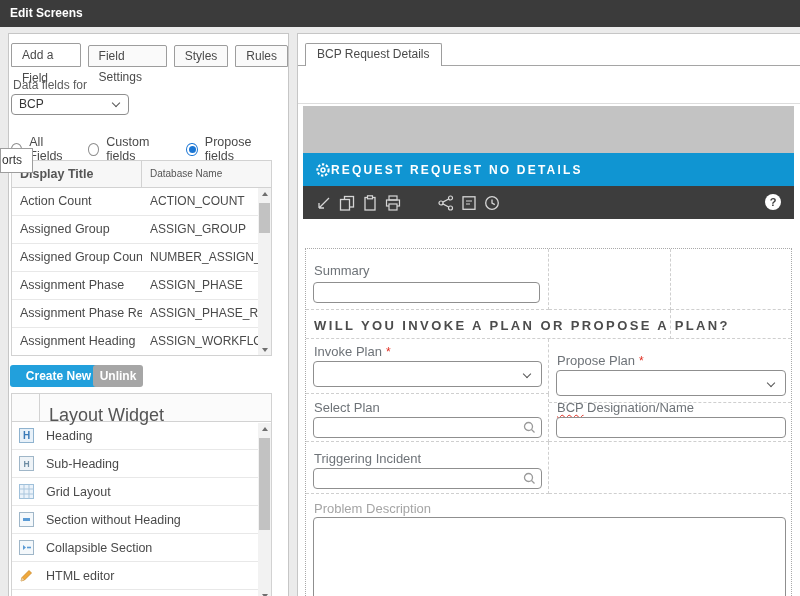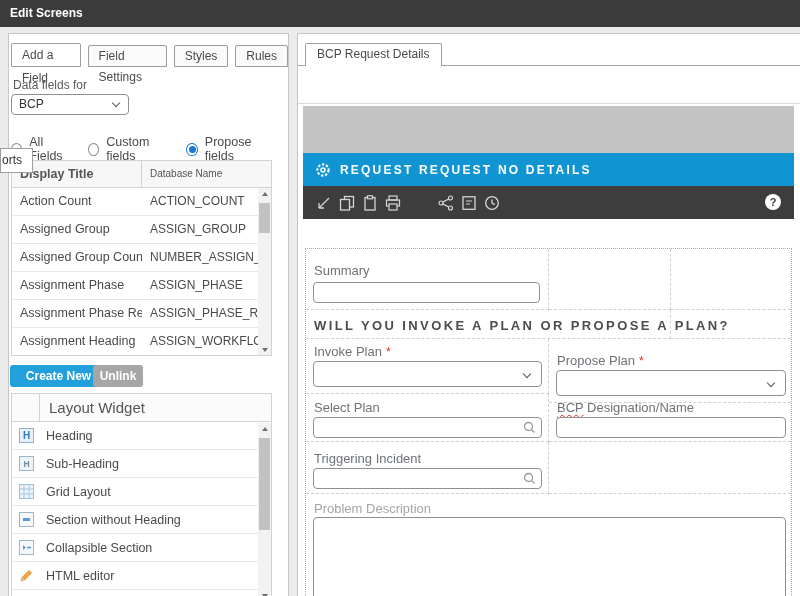--- a/index.html
+++ b/index.html
@@ -62,38 +62,38 @@
   
   .lp-btn { position:absolute; top:331px; height:22px; border:none; border-radius:3px;
     color:#fff; font-weight:bold; font-size:12px; font-family:inherit; cursor:pointer; }
   .btn-create { left:1px; width:97px; background:var(--accent2,#22a0dc); }
   .btn-unlink { left:84px; width:50px; background:#a6a6a6; }
   
   .widgets-table { position:absolute; left:2px; top:359px; width:261px; height:210px;
     border:1px solid #d2d2d2; background:#fff; overflow:hidden; }
   .wt-head { display:flex; height:28px; border-bottom:1px solid #d2d2d2; background:#fbfbfb; }
   .wt-hicon { width:28px; border-right:1px solid #d2d2d2; }
-  .wt-hlabel { padding-left:9px; line-height:27px; font-size:15px; color:#555; }
+  .wt-hlabel { padding-left:9px; line-height:27px; font-size:18px; color:#555;margin-top:8px; }
   .wt-row { display:flex; height:28px; border-bottom:1px solid #e8e8e8; align-items:center;
     cursor:pointer; }
   .wt-icon { width:28px; display:flex; justify-content:center; align-items:center; }
   .wt-label { padding-left:6px; font-size:12.5px; color:#4a4a4a; }
   .widgets-table .vscroll { top:29px; bottom:0; }
   
   .right-panel { position:absolute; left:297px; top:33px; width:503px; height:570px;
     background:#fff; border:1px solid #c6c6c6; border-right:none; }
   .rp-topline { position:absolute; left:0; top:31px; width:100%; border-top:1px solid #a5a5a5; }
   .rp-tab { position:absolute; left:7px; top:9px; height:23px; line-height:21px; padding:0 11px;
     background:#fff; border:1px solid #9d9d9d; border-bottom:none; border-radius:2px 2px 0 0;
     font-size:12px; color:#4a4a4a; z-index:2; cursor:pointer; }
   .rp-line2 { position:absolute; left:0; top:69px; width:100%; border-top:1px solid #ddd; }
   .banner-gray { position:absolute; left:5px; top:72px; width:491px; height:47px; background:#c3c3c3; }
   .banner-blue { position:absolute; left:5px; top:119px; width:491px; height:33px;
     background:var(--accent,#1095d2); display:flex; align-items:center; padding-left:12px; color:#fff; }
-  .banner-blue .btitle { font-size:12px; font-weight:bold; letter-spacing:2.2px; margin-left:9px;
+  .banner-blue .btitle { font-size:12px; font-weight:bold; letter-spacing:2.2px; 
     white-space:nowrap; }
   .toolbar { position:absolute; left:5px; top:152px; width:491px; height:33px;
     background:#3d3d3d; display:flex; align-items:center; padding-left:13px; }
   .tb-icon { width:16px; height:16px; margin-right:7px; cursor:pointer; flex:0 0 auto; }
   .tb-gap { margin-left:30px; }
   .tb-help { position:absolute; right:13px; top:8px; width:16px; height:16px; border-radius:50%;
     background:#fff; color:#3d3d3d; font-weight:bold; font-size:11px; text-align:center;
     line-height:16px; cursor:pointer; }
   
   .form-area { position:absolute; left:7px; top:214px; width:487px; height:400px;

